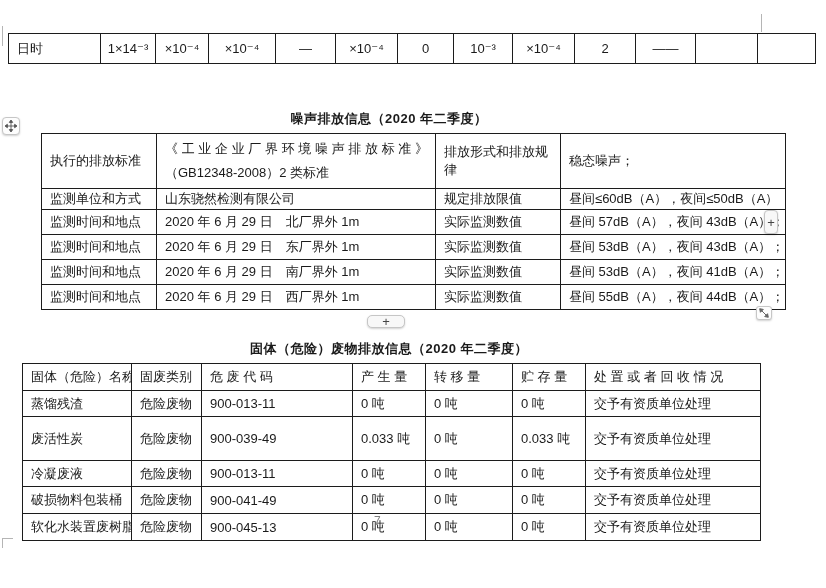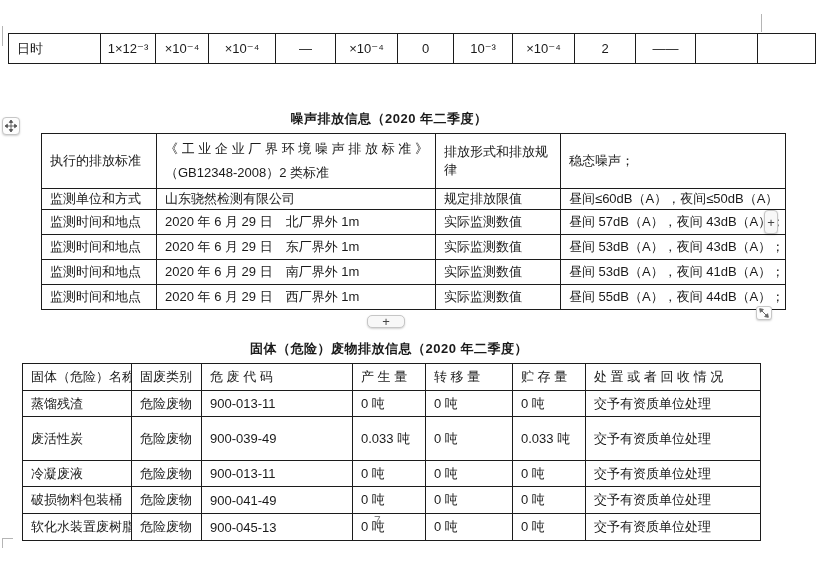--- a/index.html
+++ b/index.html
@@ -64,21 +64,21 @@
       <col style="width:59px">
     <col style="width:62px">
       <col style="width:61px">
       <col style="width:60px">
       <col style="width:62px">
     <col style="width:58px">
   </colgroup>
   <tbody>
       <tr>
     <td class="cell-first">日时</td>
-    <td>1×12⁻³</td>
+    <td>1×14⁻³</td>
     <td>×10⁻⁴</td>
     <td>×10⁻⁴</td>
     <td>—</td>
     <td>×10⁻⁴</td>
     <td>0</td>
     <td>10⁻³</td>
     <td>×10⁻⁴</td>
     <td>2</td>
     <td>——</td>
     <td></td>

